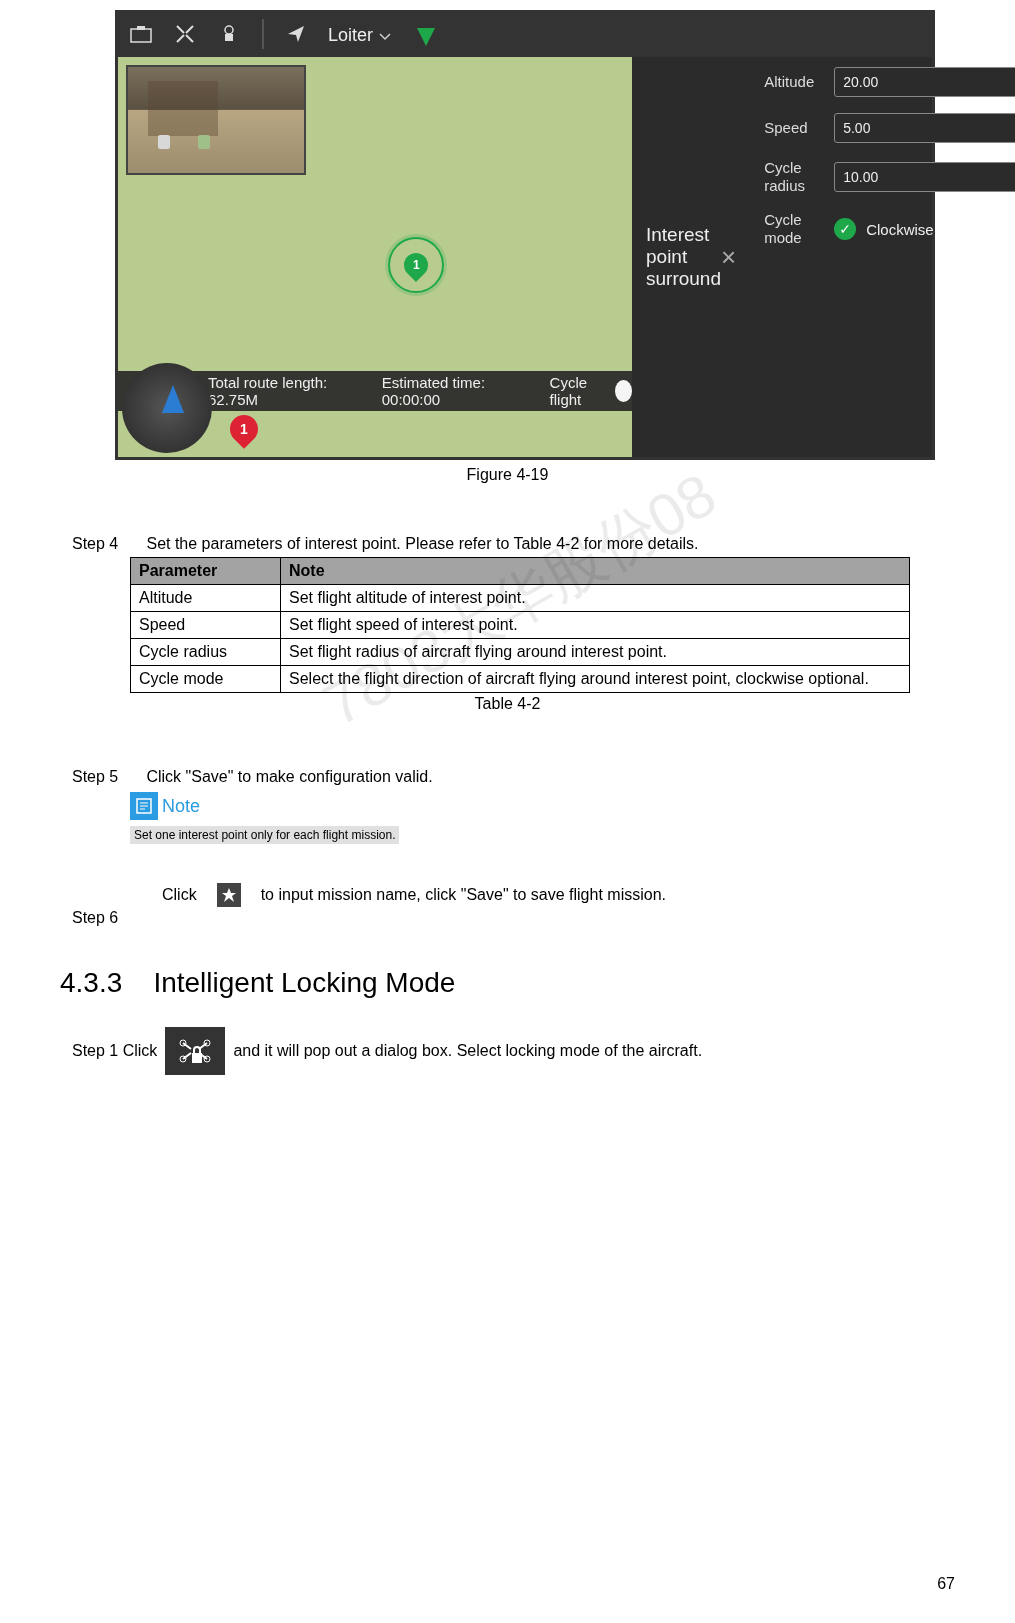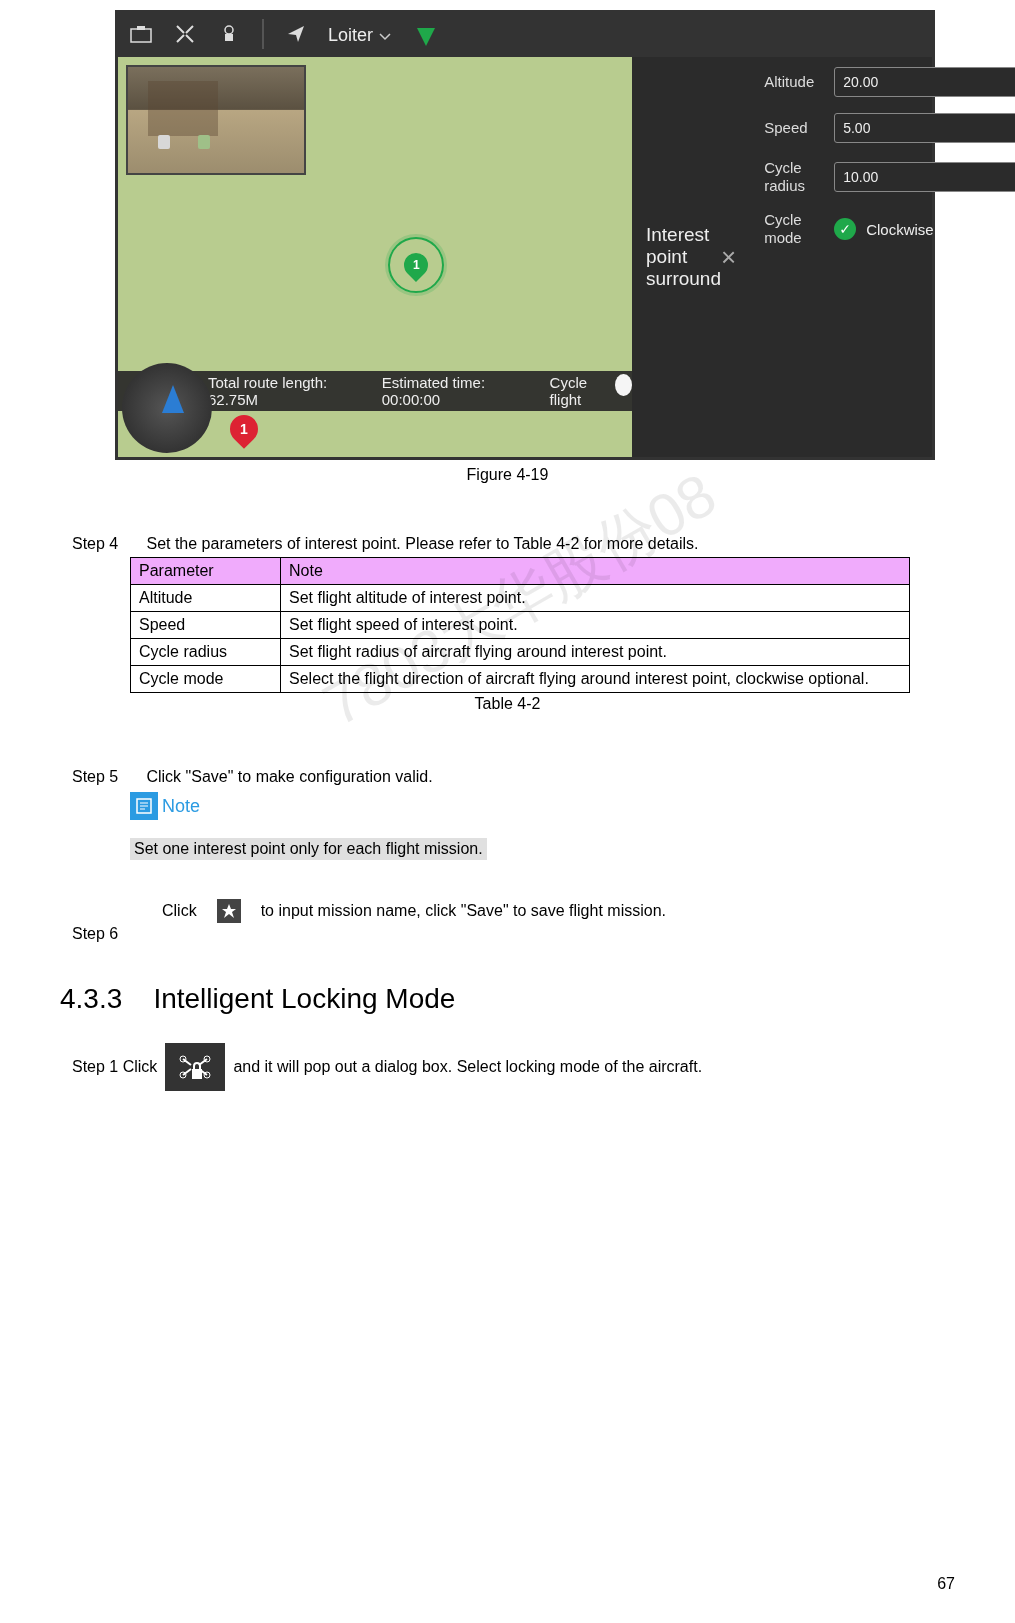--- a/index.html
+++ b/index.html
@@ -210,33 +210,33 @@
       margin-left: 70px;
       width: 780px;
       font-size:16px;
     }
     table.param th, table.param td {
       border: 1px solid #000;
       padding: 4px 8px;
       text-align:left;
       vertical-align: middle;
     }
-    table.param th { background:#f0abfc; font-weight:normal; }
+    table.param th { background:#a3a3a3; font-weight:bold; }
     .tbl-caption { text-align:center; font-size:16px; margin:2px 0 8px; }
 
     .note-block { margin-left: 70px; margin-top:6px; }
     .note-row { display:flex; align-items:center; gap:4px; }
     .note-icon {
       width:28px;height:28px;
       background:#2b9be2;
       display:flex;align-items:center;justify-content:center;
       color:#fff;font-size:18px;
     }
     .note-label { color:#2b9be2; font-size:18px; }
-    .note-text { background:#e0e0e0; padding:2px 4px; display:inline-block; font-size:16px; margin-top:18px;}
+    .note-text { background:#e0e0e0; padding:2px 4px; display:inline-block; font-size:12px; margin-top:6px;}
 
     .step6-line { margin-left:12px; font-size:16px; margin-top:18px; display:flex; align-items:center; gap:20px; }
     .star-icon {
       width:24px;height:24px;background:#444;
       display:flex;align-items:center;justify-content:center;
       color:#fff;
     }
 
     h2.section {
       font-size: 28px;
@@ -307,21 +307,21 @@
           <div class="cup c2"></div>
       </div>
       <div class="map-marker">
         <div class="pin">
             <span>1</span>
           </div>
       </div>
       <div class="statusbar">
         <span>Total route length: 62.75M</span>
         <span>Estimated time: 00:00:00</span>
-        <span style="display:flex;gap:8px;">
+        <span style="display:flex;align-items:center;gap:8px;">
           <span>Cycle flight</span>
           <span class="toggle"></span>
         </span>
       </div>
       <div class="compass"></div>
       <div class="red-marker">
         <div class="pin2">
             <span>1</span>
           </div>
       </div>

